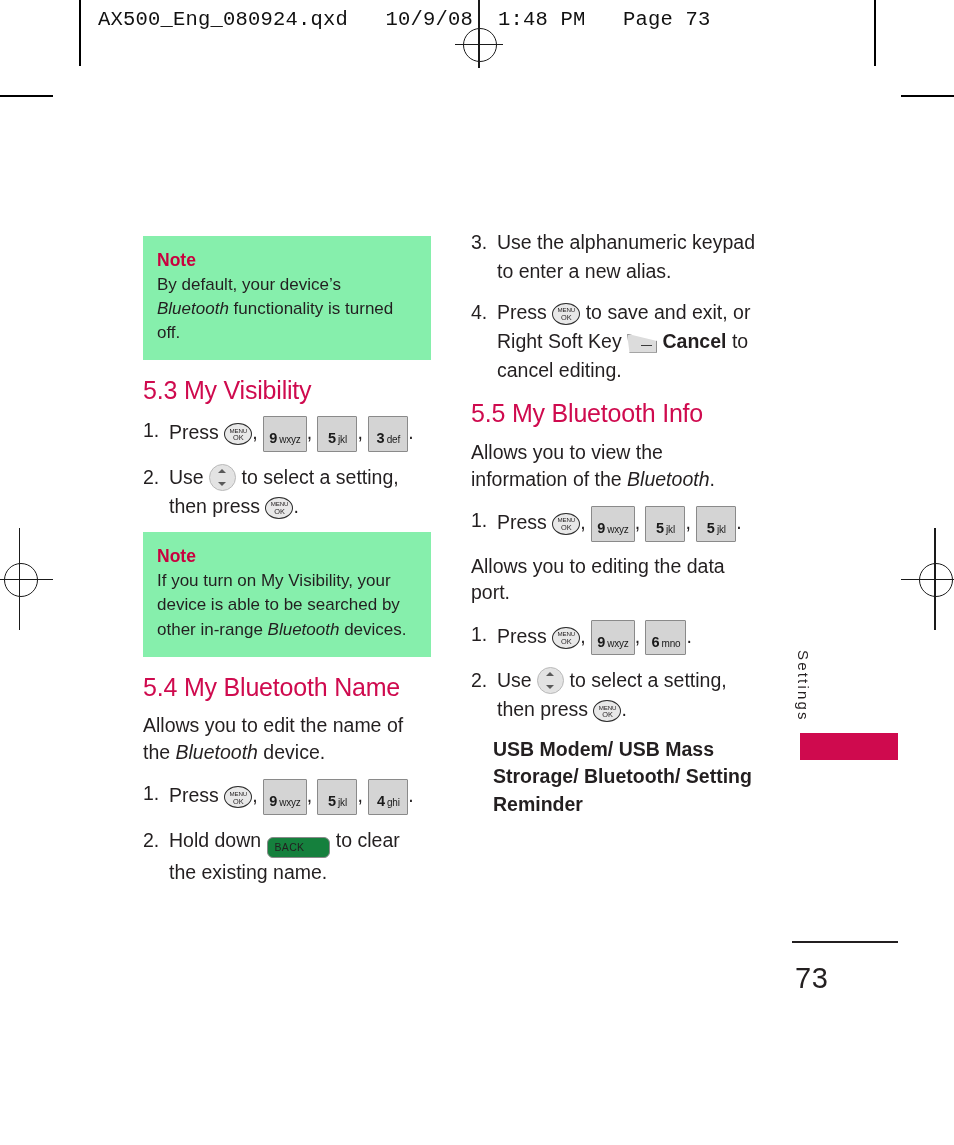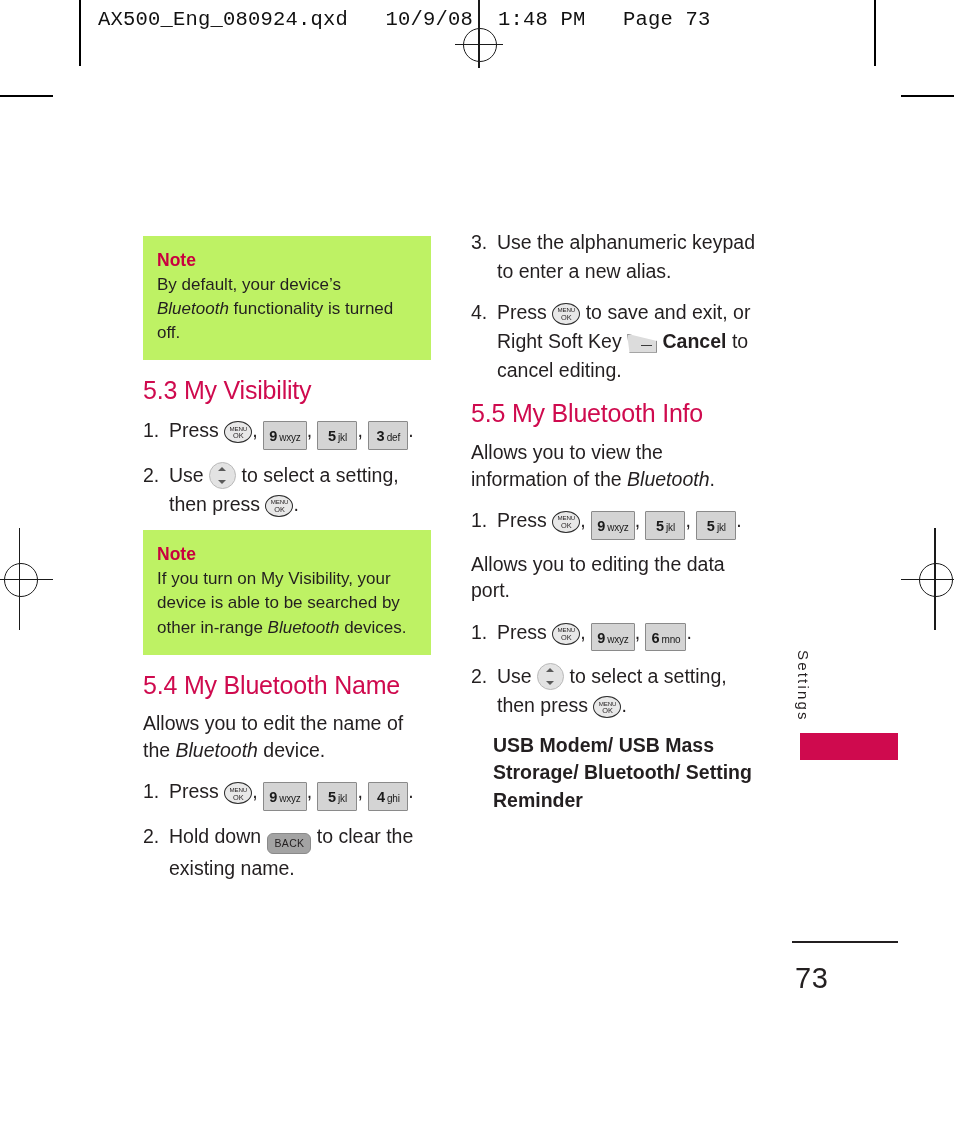--- a/index.html
+++ b/index.html
@@ -45,21 +45,21 @@
   
   .col {
     position: absolute;
     width: 288px;
   }
   .col-left  { left: 143px; top: 236px; }
   .col-right { left: 471px; top: 228px; }
 
   
   .note {
-    background: #bef264;
+    background: #86efac;
     padding: 13px 14px 15px 14px;
     box-sizing: border-box;
     margin-bottom: 16px;
   }
   .note-title {
     color: #c9003f;
     font-weight: bold;
     font-size: 17.5px;
     line-height: 1.32;
     margin-bottom: 1px;
@@ -125,21 +125,21 @@
     display: inline-block;
     vertical-align: -4px;
     background: #d4d4d4;
     border: 1px solid #8a8a8a;
     color: #1a1a1a;
     font-family: "Liberation Sans", sans-serif;
     line-height: 1;
     white-space: nowrap;
   }
   .key-num {
-    padding: 3px 5px 4px 5px;
+    padding: 10px 5px 4px 5px;
     min-width: 28px;
     text-align: center;
     border-radius: 1px;
   }
   .key-num .d { font-size: 14.5px; font-weight: bold; }
   .key-num .l { font-size: 10px; margin-left: 2px; letter-spacing: -0.2px; }
 
   .key-menu {
     display: inline-block;
     vertical-align: -6px;
@@ -172,25 +172,25 @@
     border-left: 4.5px solid transparent;
     border-right: 4.5px solid transparent;
     margin-left: -4.5px;
   }
   .key-nav .up   { top: 4px;    border-bottom: 4.5px solid #5a5a5a; }
   .key-nav .down { bottom: 4px; border-top: 4.5px solid #5a5a5a; }
 
   .key-back {
     display: inline-block;
     vertical-align: -4px;
-    background: #a3a3a3;
+    background: #15803d;
     border: 1px solid #8a8a8a;
     border-radius: 6px;
     font-size: 10.5px;
-    padding: 4px 6px 5px 7px;
+    padding: 4px 25px 5px 7px;
     letter-spacing: 0.3px;
     line-height: 1;
   }
 
   .key-soft {
     display: inline-block;
     vertical-align: -5px;
     position: relative;
     width: 30px;
     height: 19px;

